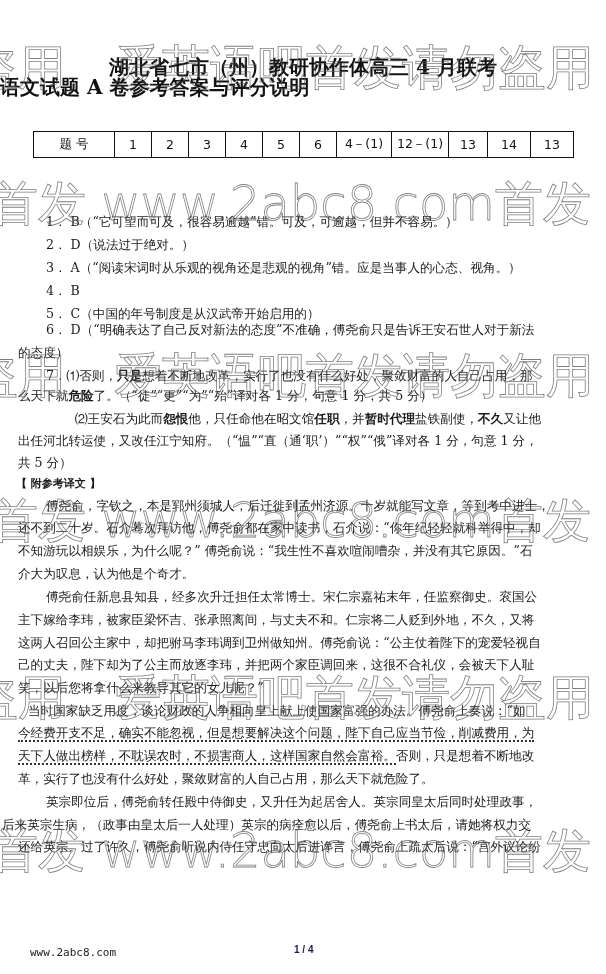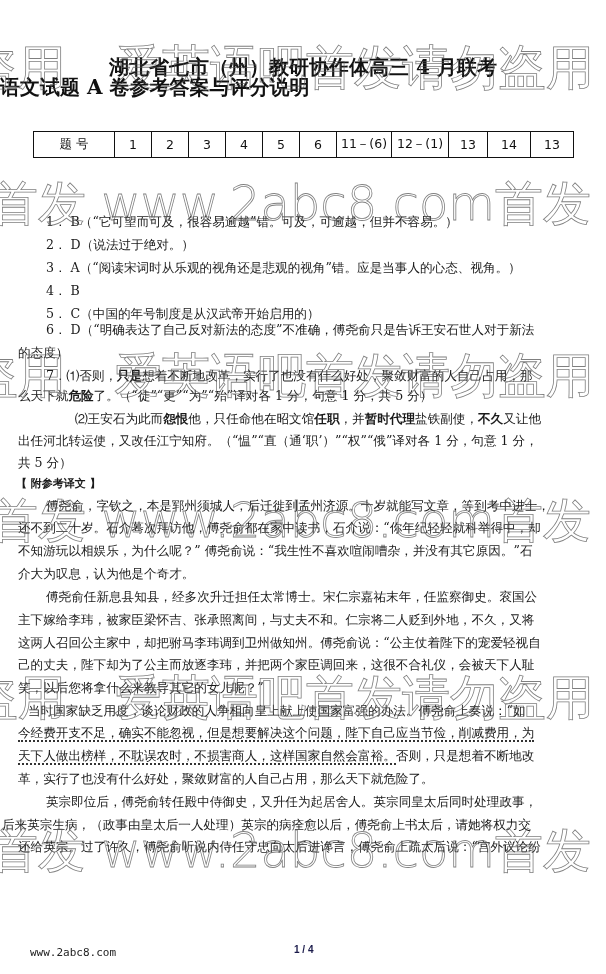--- a/index.html
+++ b/index.html
@@ -60,21 +60,21 @@
   <table class="answers">
     <tbody>
         <tr>
       <td style="width:80px">题 号</td>
       <td style="width:36px">1</td>
       <td style="width:36px">2</td>
       <td style="width:36px">3</td>
       <td style="width:36px">4</td>
       <td style="width:36px">5</td>
       <td style="width:36px">6</td>
-      <td style="width:54px">11－(6)</td>
+      <td style="width:54px">4－(1)</td>
       <td style="width:56px">12－(1)</td>
       <td style="width:38px">13</td>
       <td style="width:42px">14</td>
       <td style="width:42px">13</td>
     </tr>
   </tbody>
     </table>
 
   <div class="lines">
     <div class="line" style="left:46px;top:214px">1． B（“它可望而可及，很容易逾越”错。可及，可逾越，但并不容易。）</div>

